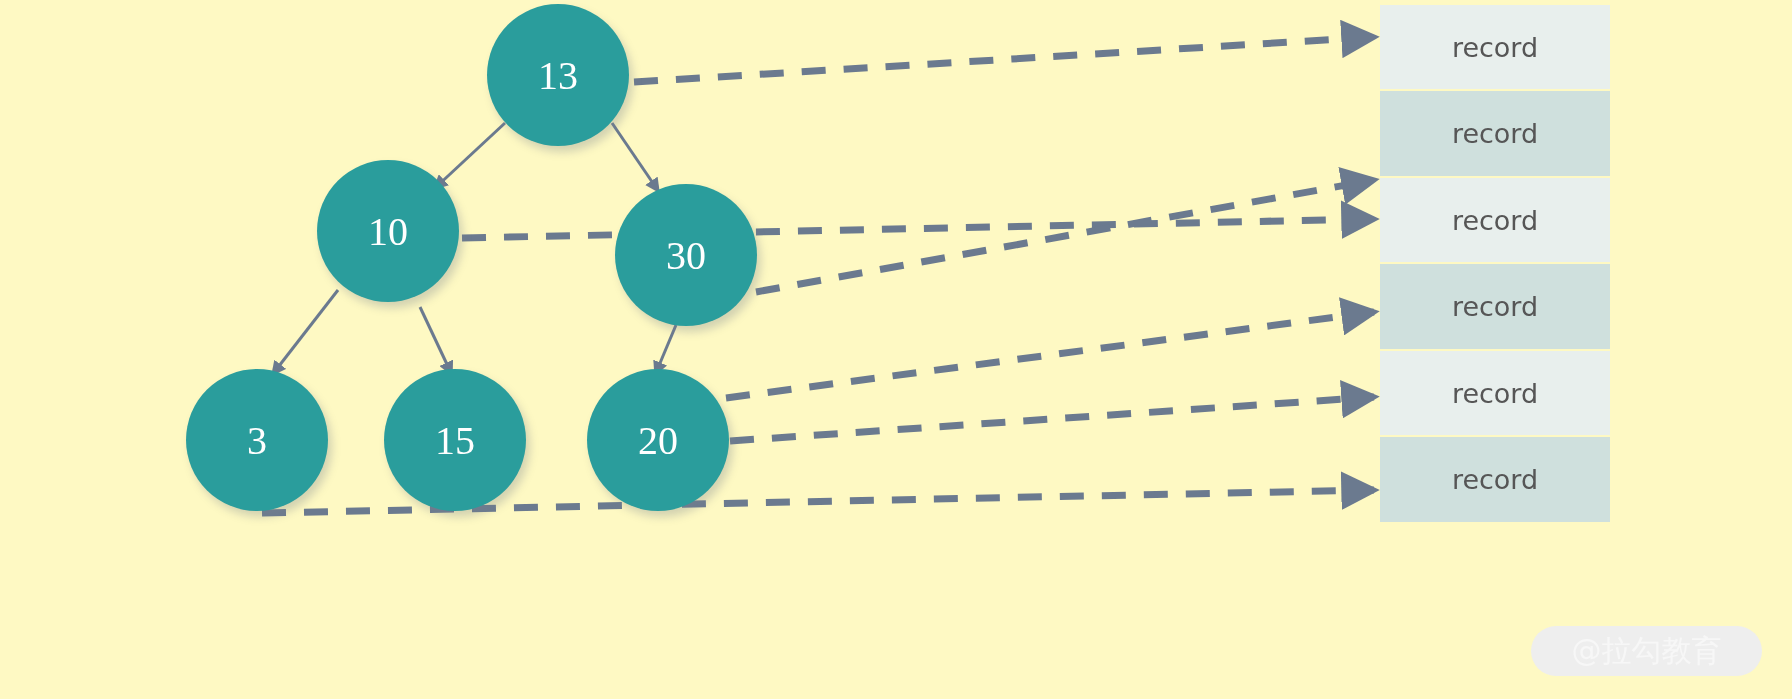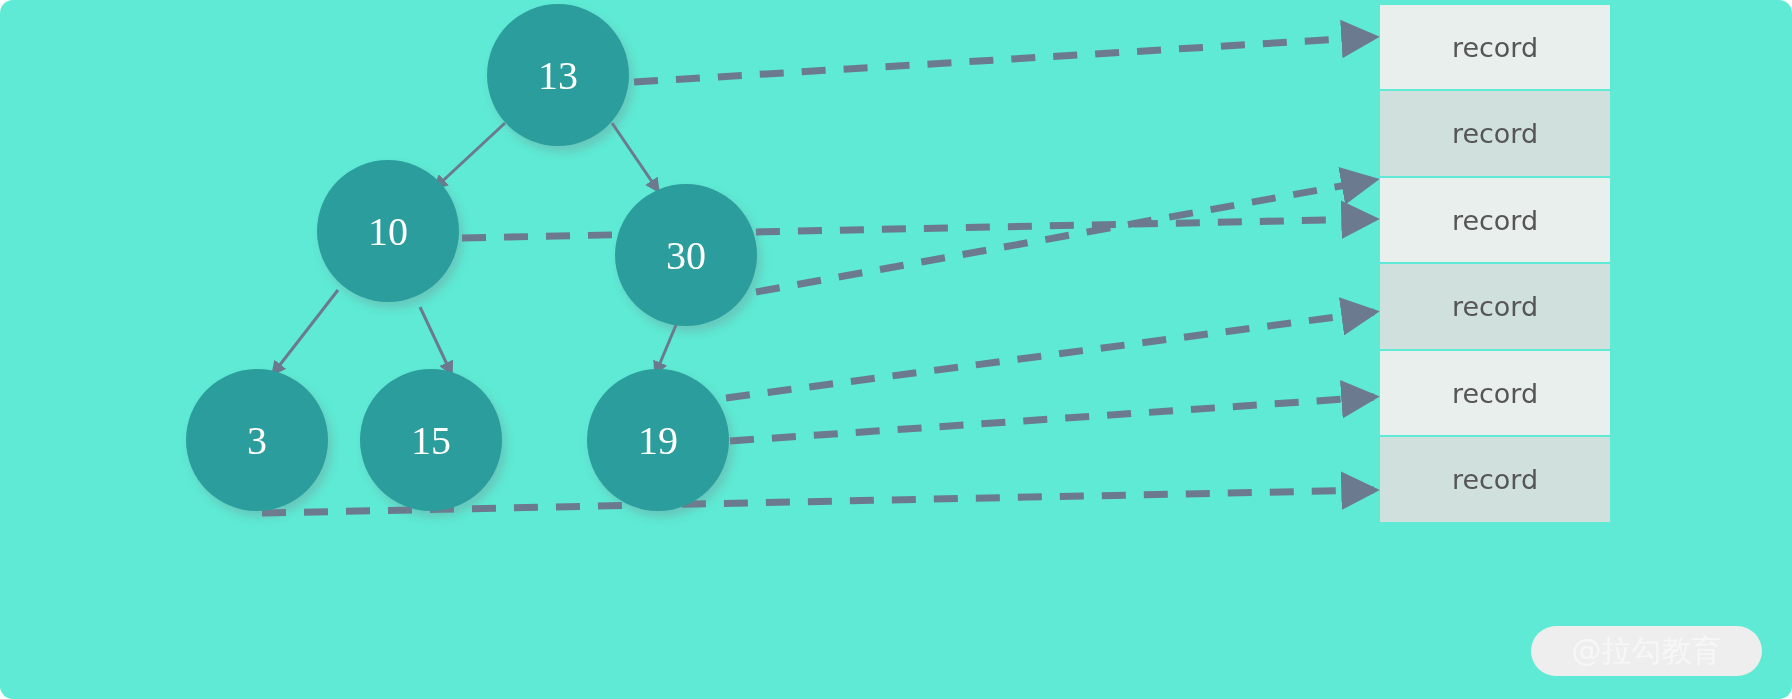--- a/index.html
+++ b/index.html
@@ -7,23 +7,22 @@
     padding: 0;
     background: #ffffff;
   }
   body {
     font-family: "Liberation Sans", sans-serif;
   }
   #stage {
     position: relative;
     width: 1792px;
     height: 699px;
-    background: #5eead4;
+    background: #fef9c3;
     overflow: hidden;
-    border-radius: 13px;
   }
   #edges {
     position: absolute;
     left: 0;
     top: 0;
     width: 1792px;
     height: 699px;
   }
   .node {
     position: absolute;
@@ -105,25 +104,25 @@
   </div>
   <div class="node" style="left:317px; top:160px; width:142px; height:142px;">
     <span>10</span>
   </div>
   <div class="node" style="left:615px; top:184px; width:142px; height:142px;">
     <span>30</span>
   </div>
   <div class="node" style="left:186px; top:369px; width:142px; height:142px;">
     <span>3</span>
   </div>
-  <div class="node" style="left:360px; top:369px; width:142px; height:142px;">
+  <div class="node" style="left:384px; top:369px; width:142px; height:142px;">
     <span>15</span>
   </div>
   <div class="node" style="left:587px; top:369px; width:142px; height:142px;">
-    <span>19</span>
+    <span>20</span>
   </div>
 
   <div class="record-box rec-light" style="top:5px; height:84px;">
     <span>record</span>
   </div>
   <div class="record-box rec-dark" style="top:91px; height:85px;">
     <span>record</span>
   </div>
   <div class="record-box rec-light" style="top:178px; height:84px;">
     <span>record</span>

